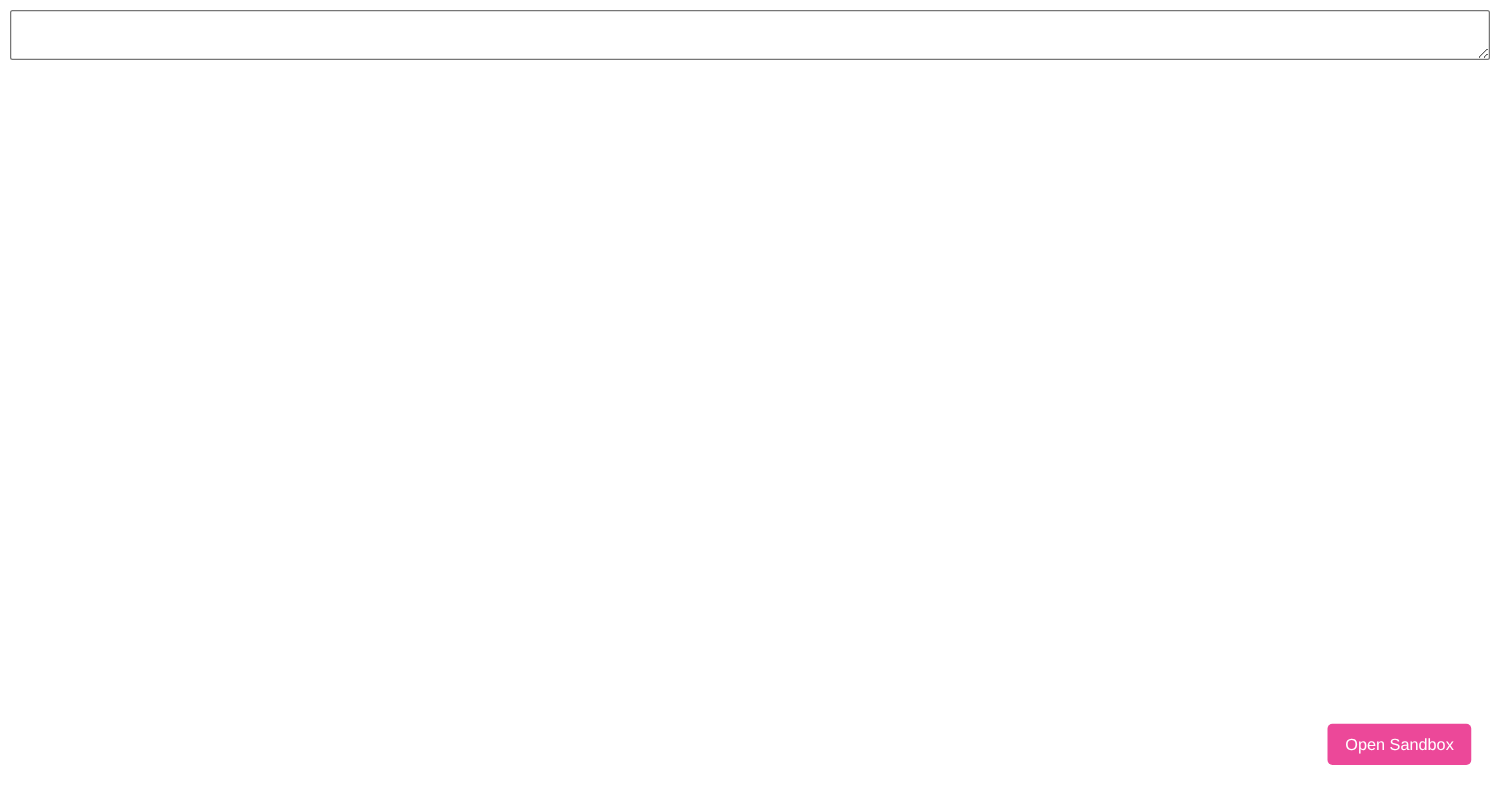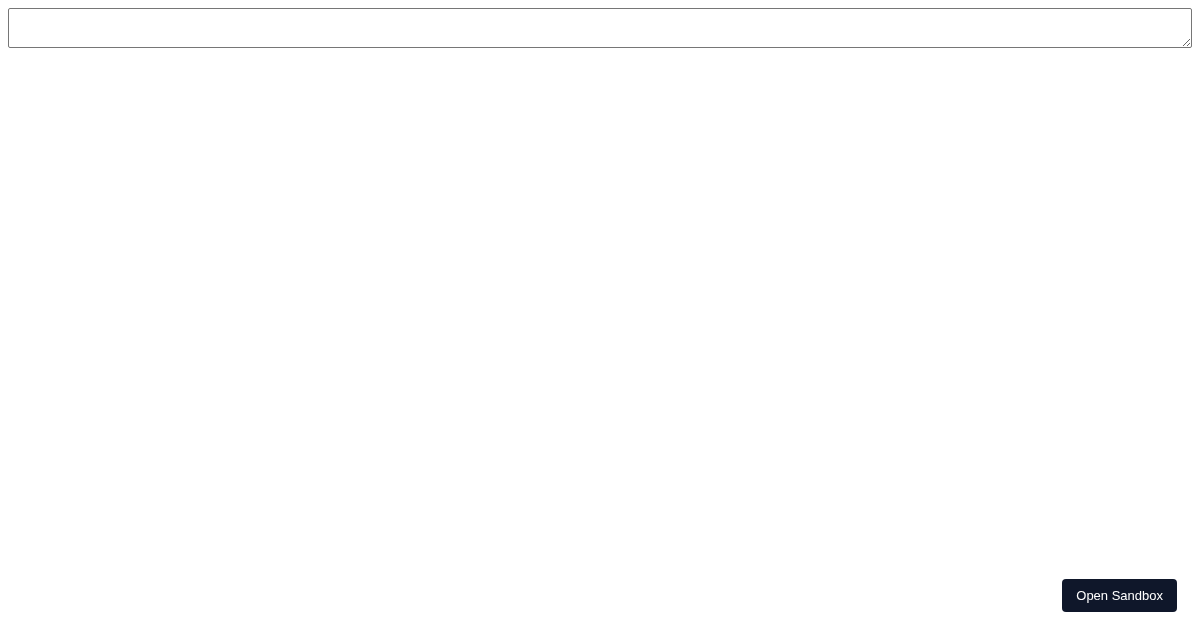--- a/index.html
+++ b/index.html
@@ -26,21 +26,21 @@
       padding: 4px 6px;
       font-family: inherit;
       font-size: 13px;
       resize: both;
       background: #ffffff;
     }
     .open-sandbox-button {
       position: absolute;
       bottom: 18px;
       right: 23px;
-      background: #0f172a;
+      background: #ec4899;
       color: #ffffff;
       border: none;
       border-radius: 4px;
       padding: 9px 14px;
       font-size: 13px;
       font-family: inherit;
       cursor: pointer;
     }
   </style>
 </head>

